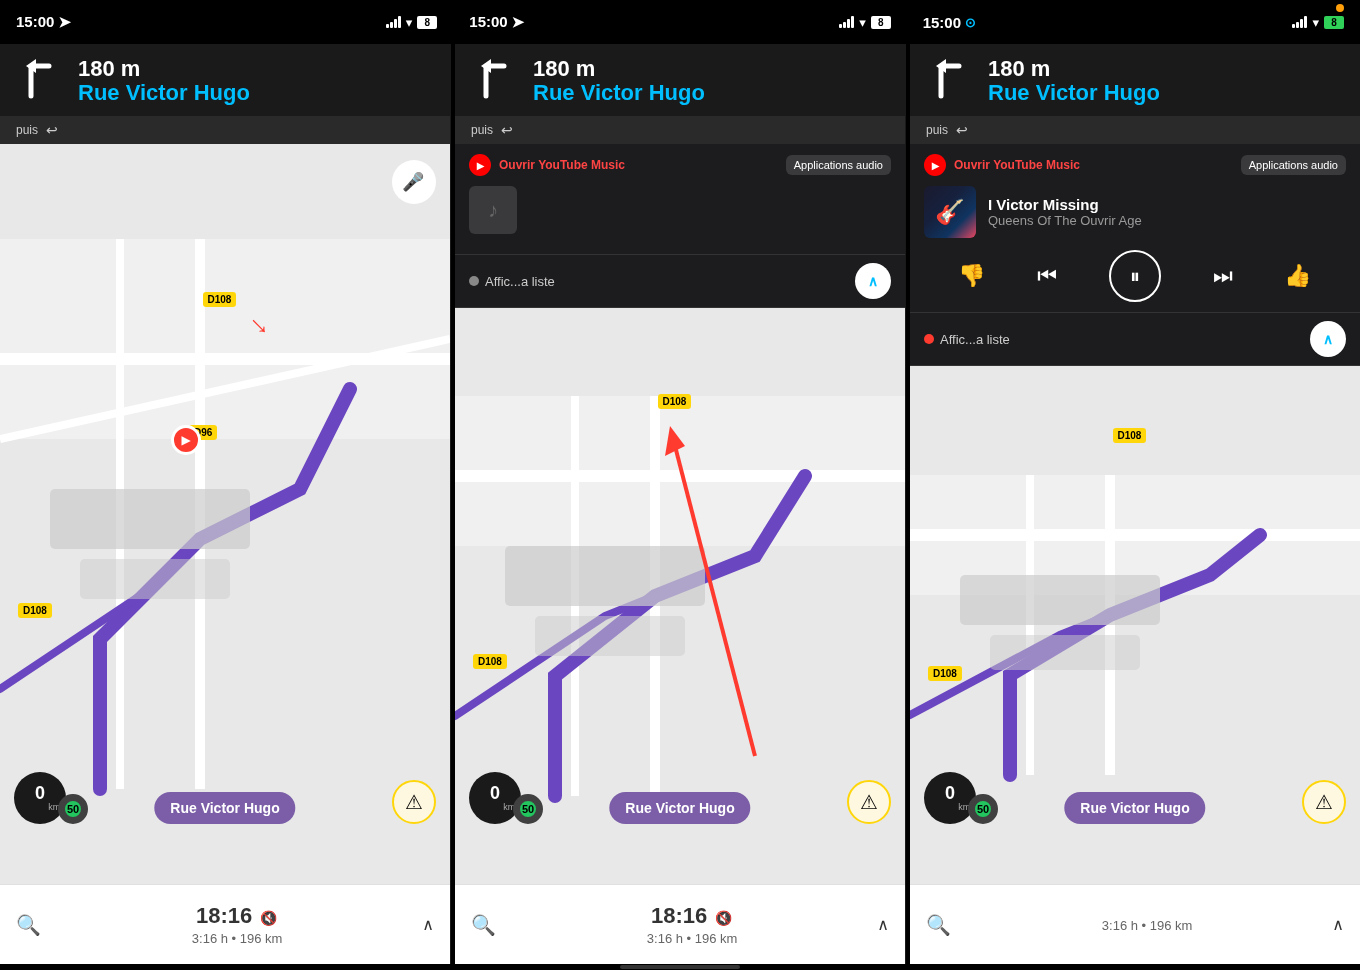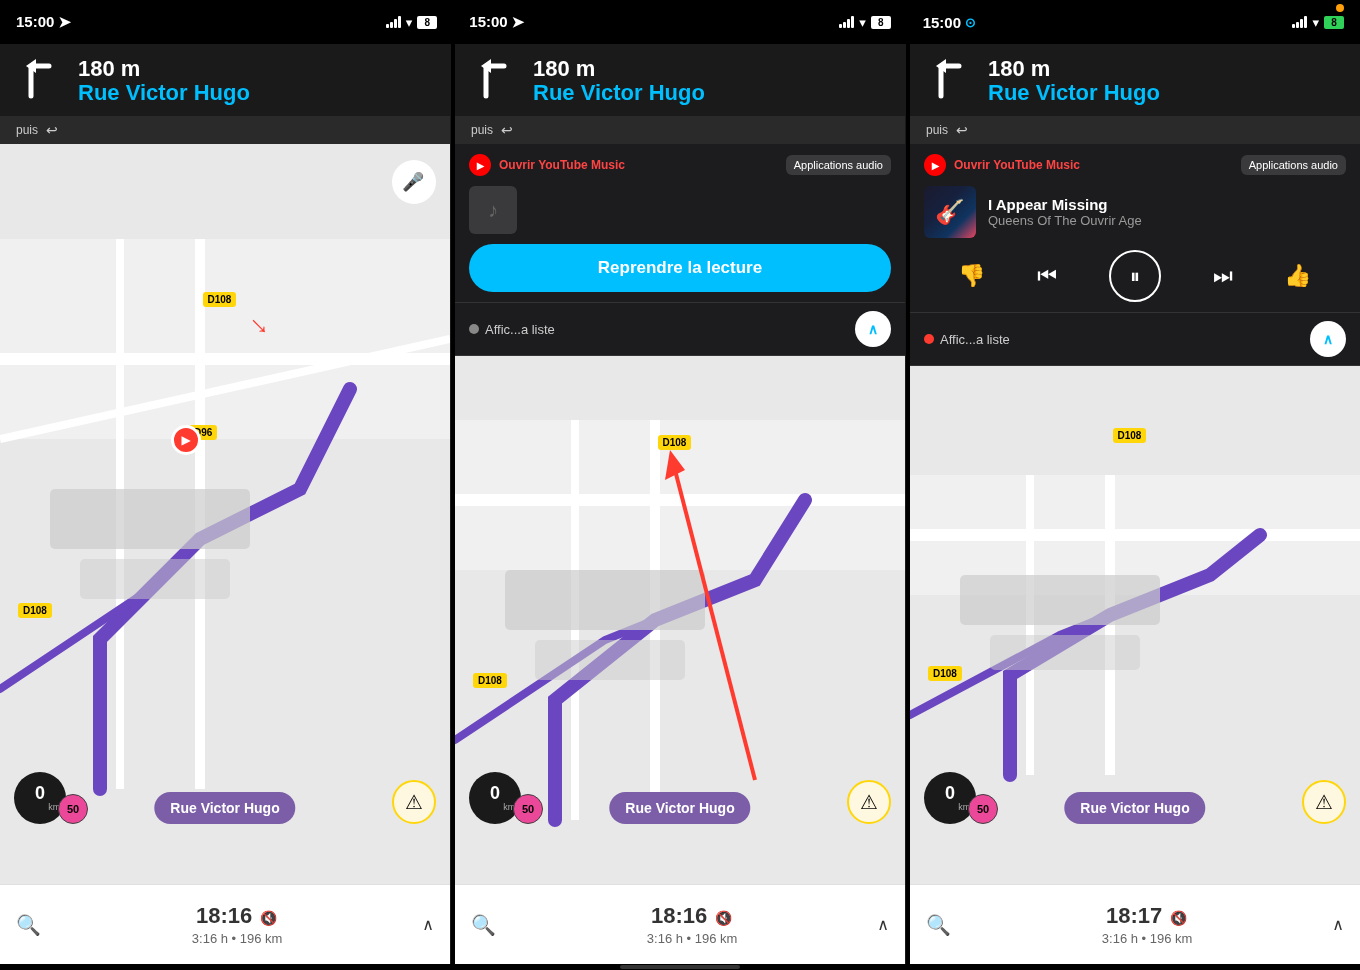--- a/index.html
+++ b/index.html
@@ -265,23 +265,23 @@
       align-items: center; justify-content: center;
       color: #fff;
     }
     .speed-num { font-size: 18px; font-weight: 800; line-height: 1; }
     .speed-unit { font-size: 9px; color: #aaa; padding-left: 36px; }
 
     .speed-limit {
       position: absolute;
       bottom: 60px; left: 58px;
       width: 30px; height: 30px;
-      background: #ec4899;
-      border-radius: 50%;
-      border: 1px solid #404040;
+      background: #22c55e;
+      border-radius: 50%;
+      border: 7px solid #404040;
       display: flex; align-items: center; justify-content: center;
       font-size: 11px; font-weight: 800; color: #000;
     }
 
     .street-label {
       position: absolute;
       bottom: 60px;
       left: 50%;
       transform: translateX(-50%);
       background: #7b5ea7;
@@ -540,21 +540,20 @@
       <div class="media-top">
         <div class="yt-icon">
           <span class="yt-play">▶</span>
         </div>
         <span class="yt-label">Ouvrir YouTube Music</span>
         <button class="audio-apps-btn">Applications audio</button>
       </div>
       <div class="media-content-2">
         <div class="music-thumb">♪</div>
       </div>
-      <button class="resume-btn">Reprendre la lecture</button>
     </div>
     <div class="affic-bar">
       <div class="affic-dot"></div>
       <span class="affic-text">Affic...a liste</span>
       <button class="chevron-up-btn">∧</button>
     </div>
     <div class="map-area">
       <svg class="map-svg" viewBox="0 0 450 400">
         <rect width="450" height="400" fill="#e8e8e8"></rect>
         <rect x="0" y="0" width="450" height="150" fill="#f0f0f0"></rect>
@@ -620,21 +619,21 @@
           <span class="yt-play">▶</span>
         </div>
         <span class="yt-label">Ouvrir YouTube Music</span>
         <button class="audio-apps-btn">Applications audio</button>
       </div>
       <div class="track-info">
         <div class="album-art">
           <div class="album-art-inner">🎸</div>
         </div>
         <div class="track-text">
-          <span class="track-title">I Appear Missing</span>
+          <span class="track-title">I Victor Missing</span>
           <span class="track-artist">Queens Of The Ouvrir Age</span>
         </div>
       </div>
       <div class="controls">
         <button class="ctrl-btn">
           <span class="ctrl-thumb">👎</span>
         </button>
         <button class="ctrl-btn">
           <span style="font-size:22px;">⏮</span>
         </button>
@@ -674,24 +673,20 @@
       <div class="speed-badge">
         <span class="speed-num">0</span>
         <span class="speed-unit">km/h</span>
       </div>
       <div class="speed-limit">50</div>
       <button class="warning-btn">⚠</button>
     </div>
     <div class="bottom-bar">
       <div class="search-icon-btn">🔍</div>
       <div class="eta-block">
-        <div>
-          <span class="eta-time">18:17</span>
-          <span class="eta-mute">🔇</span>
-        </div>
         <div class="eta-sub">
           <span>3:16 h</span> • <span>196 km</span>
         </div>
       </div>
       <div class="expand-btn">∧</div>
     </div>
   </div>
 
 </div>
 

